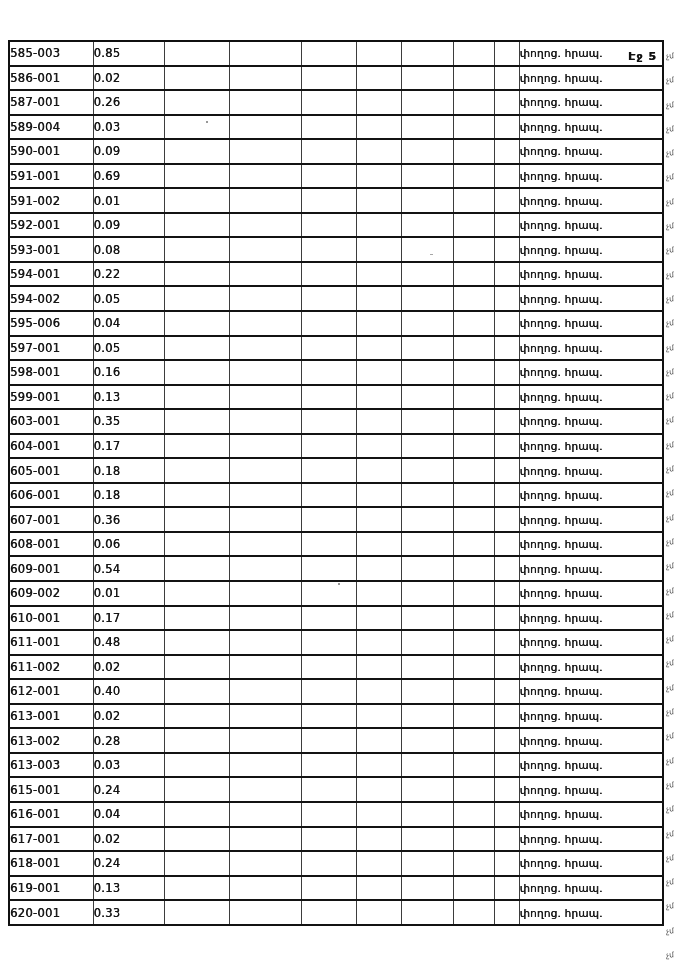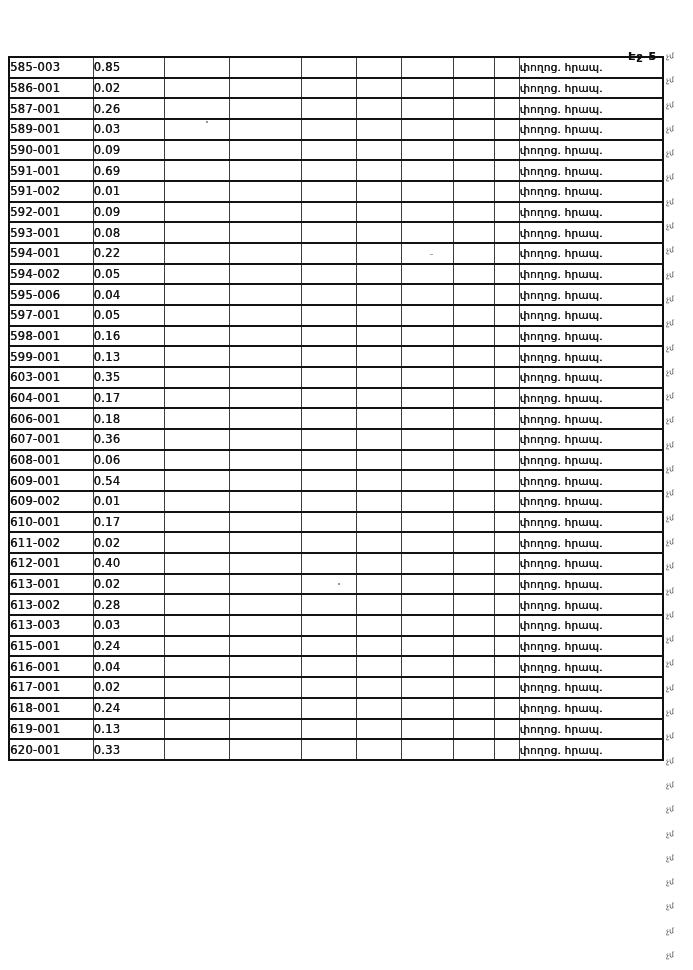--- a/index.html
+++ b/index.html
@@ -25,25 +25,24 @@
     letter-spacing: 1px;
     color: #111111;
     text-shadow: 0.4px 0 0 #111111;
     margin-top: 43px;
   }
   table.grid {
     position: absolute;
     top: 40px;
     left: 8px;
     width: 654px;
-    height: 705px;
+    height: 886px;
     border-collapse: collapse;
     table-layout: fixed;
     border: 2px solid #101010;
-    margin-top: 16px;
   }
   table.grid td {
     border-left: 1px solid #3d3d3d;
     border-right: 1px solid #3d3d3d;
     border-bottom: 2px solid #131313;
     padding: 0;
     vertical-align: middle;
     overflow: hidden;
     white-space: nowrap;
   }
@@ -151,21 +150,21 @@
     <td class="cell-empty"></td>
     <td class="cell-empty"></td>
     <td class="cell-empty"></td>
     <td class="cell-empty"></td>
     <td class="cell-empty"></td>
     <td class="cell-label">փողոց. հրապ.</td>
   </tr>
 
 
   <tr class="data-row">
-    <td class="cell-code">589-001</td>
+    <td class="cell-code">589-004</td>
     <td class="cell-value">0.03</td>
     <td class="cell-empty"></td>
     <td class="cell-empty"></td>
     <td class="cell-empty"></td>
     <td class="cell-empty"></td>
     <td class="cell-empty"></td>
     <td class="cell-empty"></td>
     <td class="cell-empty"></td>
     <td class="cell-label">փողոց. հրապ.</td>
   </tr>
@@ -332,20 +331,32 @@
     <td class="cell-empty"></td>
     <td class="cell-empty"></td>
     <td class="cell-empty"></td>
     <td class="cell-empty"></td>
     <td class="cell-empty"></td>
     <td class="cell-empty"></td>
     <td class="cell-empty"></td>
     <td class="cell-label">փողոց. հրապ.</td>
   </tr>
 
+  <tr class="data-row">
+    <td class="cell-code">605-001</td>
+    <td class="cell-value">0.18</td>
+    <td class="cell-empty"></td>
+    <td class="cell-empty"></td>
+    <td class="cell-empty"></td>
+    <td class="cell-empty"></td>
+    <td class="cell-empty"></td>
+    <td class="cell-empty"></td>
+    <td class="cell-empty"></td>
+    <td class="cell-label">փողոց. հրապ.</td>
+  </tr>
 
   <tr class="data-row">
     <td class="cell-code">606-001</td>
     <td class="cell-value">0.18</td>
     <td class="cell-empty"></td>
     <td class="cell-empty"></td>
     <td class="cell-empty"></td>
     <td class="cell-empty"></td>
     <td class="cell-empty"></td>
     <td class="cell-empty"></td>
@@ -411,20 +422,32 @@
     <td class="cell-empty"></td>
     <td class="cell-empty"></td>
     <td class="cell-empty"></td>
     <td class="cell-empty"></td>
     <td class="cell-empty"></td>
     <td class="cell-empty"></td>
     <td class="cell-empty"></td>
     <td class="cell-label">փողոց. հրապ.</td>
   </tr>
 
+  <tr class="data-row">
+    <td class="cell-code">611-001</td>
+    <td class="cell-value">0.48</td>
+    <td class="cell-empty"></td>
+    <td class="cell-empty"></td>
+    <td class="cell-empty"></td>
+    <td class="cell-empty"></td>
+    <td class="cell-empty"></td>
+    <td class="cell-empty"></td>
+    <td class="cell-empty"></td>
+    <td class="cell-label">փողոց. հրապ.</td>
+  </tr>
 
   <tr class="data-row">
     <td class="cell-code">611-002</td>
     <td class="cell-value">0.02</td>
     <td class="cell-empty"></td>
     <td class="cell-empty"></td>
     <td class="cell-empty"></td>
     <td class="cell-empty"></td>
     <td class="cell-empty"></td>
     <td class="cell-empty"></td>

